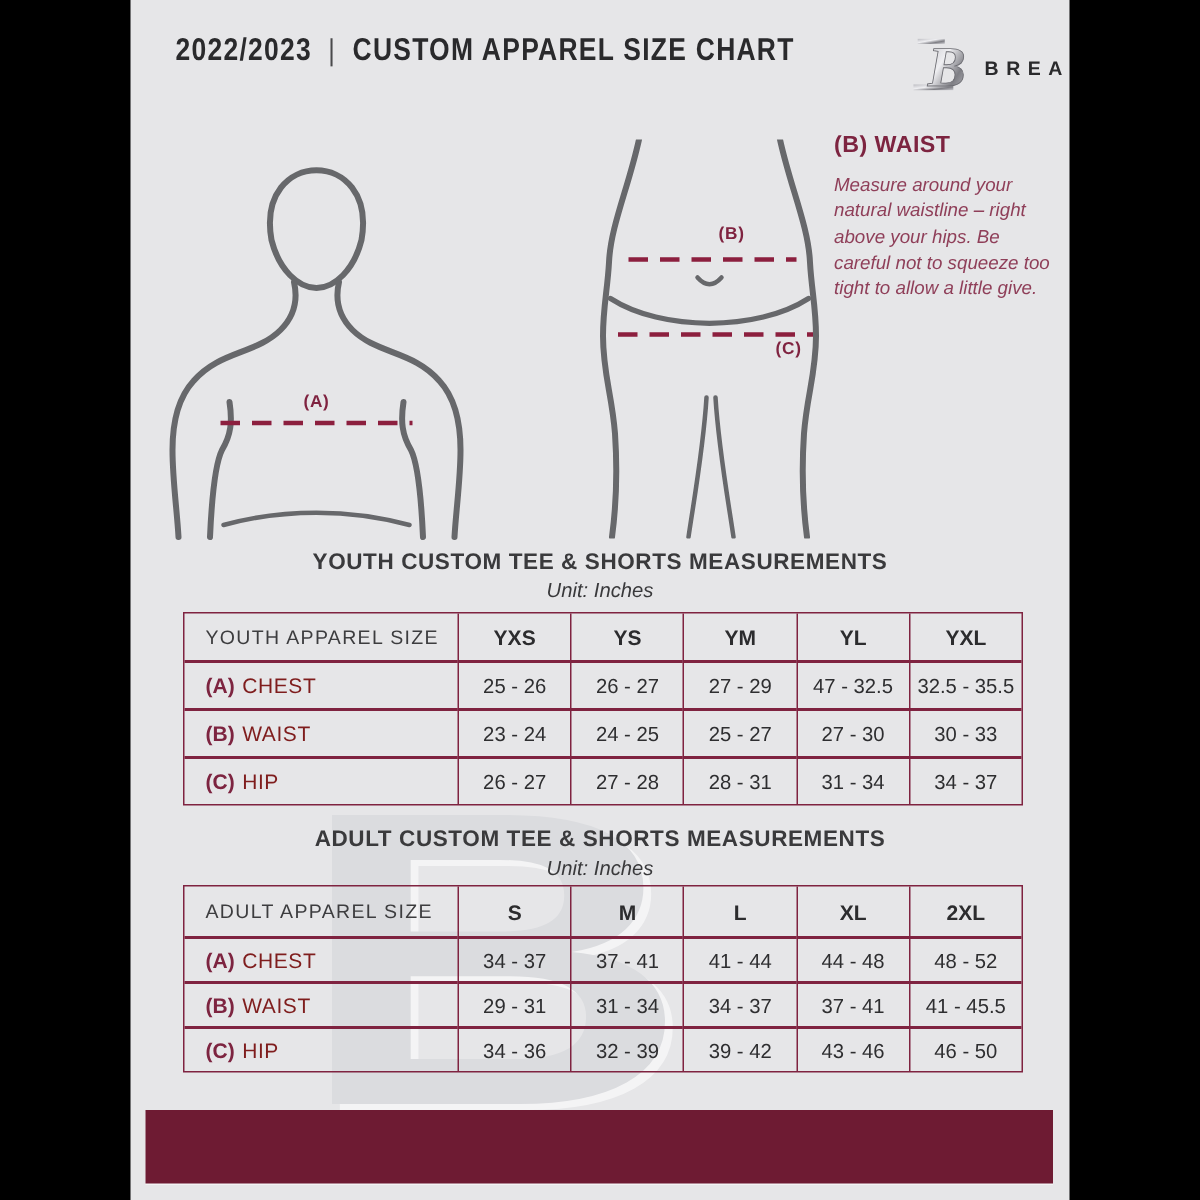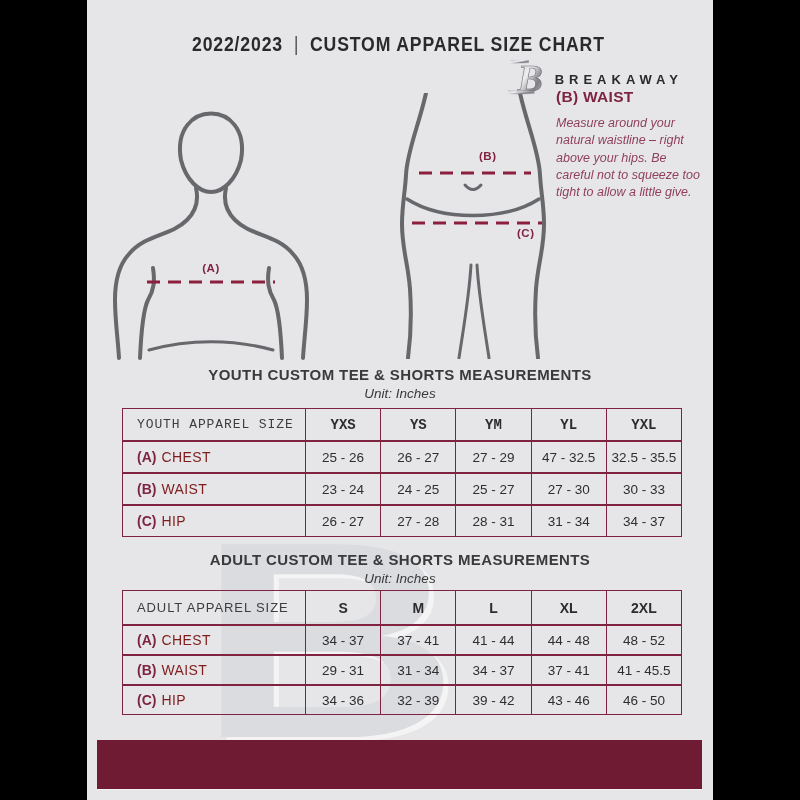--- a/index.html
+++ b/index.html
@@ -6,22 +6,22 @@
   body{
     width:800px;height:800px;background:#000;position:relative;overflow:hidden;
     font-family:"Liberation Sans",sans-serif;
   }
   .page{
     position:absolute;left:87px;top:0;width:626px;height:800px;
     background:#e6e6e8;overflow:hidden;
   }
   
   .header{
-    position:absolute;top:32px;left:0;right:0;height:46px;
-    display:flex;align-items:flex-end;justify-content:space-between;padding:0 30px;z-index:2;flex-direction:column;
+    position:absolute;top:22px;left:0;right:0;height:46px;
+    display:flex;align-items:flex-start;justify-content:space-between;padding:0 30px;z-index:2;
   }
   .header-left{
     display:flex;align-items:center;gap:13px;white-space:nowrap;
     font-size:21px;font-weight:bold;letter-spacing:1px;color:#2a2a2c;
     transform:scaleX(0.84);transform-origin:left center;
   }
   .header-divider{font-weight:400;color:#4a4a4c;font-size:20px;}
   .brand-group{display:flex;align-items:center;gap:10px;}
   .brand-name{font-size:13px;font-weight:bold;letter-spacing:5px;color:#2a2a2c;}
   
@@ -76,21 +76,21 @@
     display:flex;align-items:center;justify-content:center;
     border-left:1.6px solid #7f2340;border-top:2px solid #7f2340;
     font-size:13.5px;color:#2e2e30;
   }
   .c.col0{border-left:none;justify-content:flex-start;padding-left:14px;}
   .c.row0{border-top:none;}
   .size-head{font-size:14px;font-weight:bold;color:#2c2c2e;}
   .size-label{font-size:13px;letter-spacing:0.9px;color:#3d3d3f;}
   .row-key{font-weight:bold;color:#7d2440;font-size:14px;margin-right:5px;}
   .row-name{font-size:14px;color:#7f1d1d;letter-spacing:0.4px;}
-  .tbl-youth .c.hrow{height:31px;font-family:Liberation Mono, monospace;} .tbl-youth .c.drow{height:30px;}
+  .tbl-youth .c.hrow{height:31px;} .tbl-youth .c.drow{height:30px;}
   .tbl-adult .c.hrow{height:33px;} .tbl-adult .c.drow{height:28px;}
   
   .bottom-bar{
     position:absolute;left:10px;top:740px;width:605px;height:49px;
     background:#6e1b33;z-index:3;box-shadow:0 1px 0 rgba(255,255,255,0.5);
   }
 </style>
 </head>
 <body>
 

